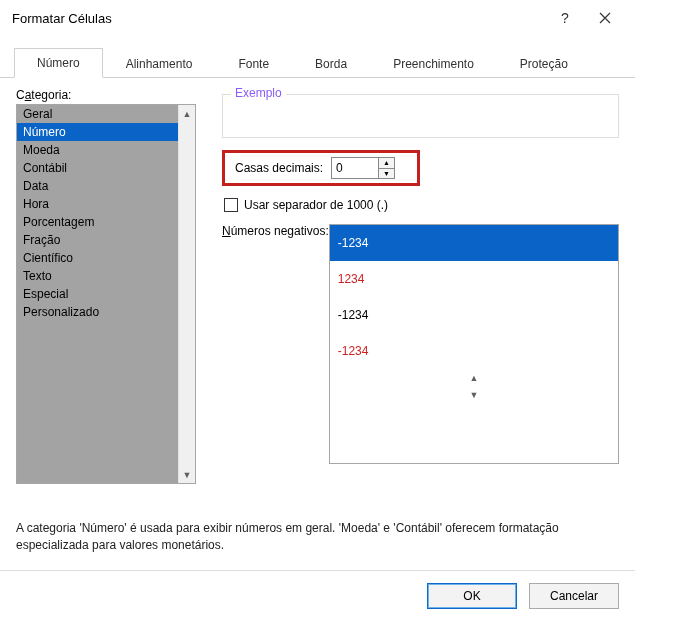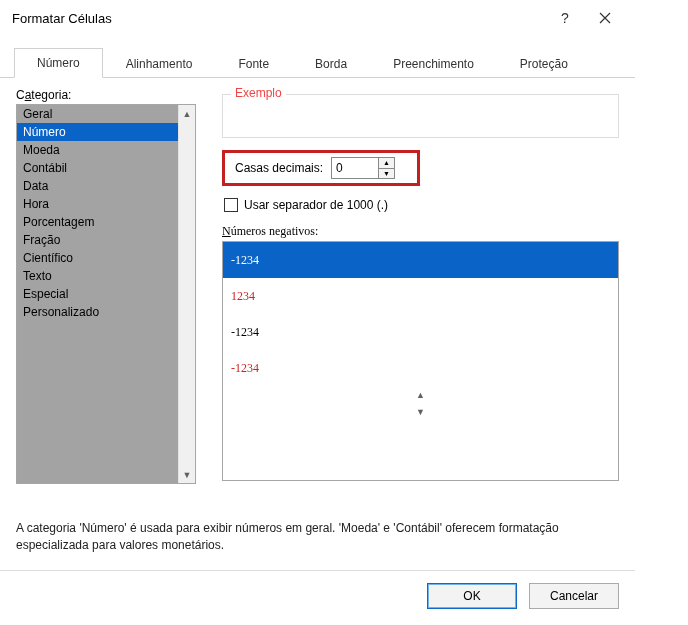--- a/index.html
+++ b/index.html
@@ -126,21 +126,21 @@
     height: 44px;
     margin-top: 6px;
   }
   .example-box .legend {
     position: absolute;
     top: -9px;
     left: 8px;
     background: #fff;
     padding: 0 4px;
     font-size: 12px;
-    color: #ef4444;
+    color: #8b5cf6;
   }
   .decimal-row {
     display: flex;
     align-items: center;
     gap: 8px;
     border: 3px solid #c52020;
     padding: 4px 10px;
     width: 198px;
   }
   .spin-wrap {
@@ -181,22 +181,21 @@
   .chk {
     width: 14px; height: 14px;
     border: 1px solid #333;
     background: #fff;
     display: inline-block;
     cursor: pointer;
   }
   .neg-box {
     flex: 1;
     display: flex;
-    flex-direction: column;
-    font-family: Liberation Serif, serif;
+    flex-direction: row;
   }
   .neg-list {
     flex: 1;
     border: 1px solid #a6a6a6;
     background: #fff;
     position: relative;
     max-height: 240px;
   }
   .neg-item {
     padding: 10px 8px;

